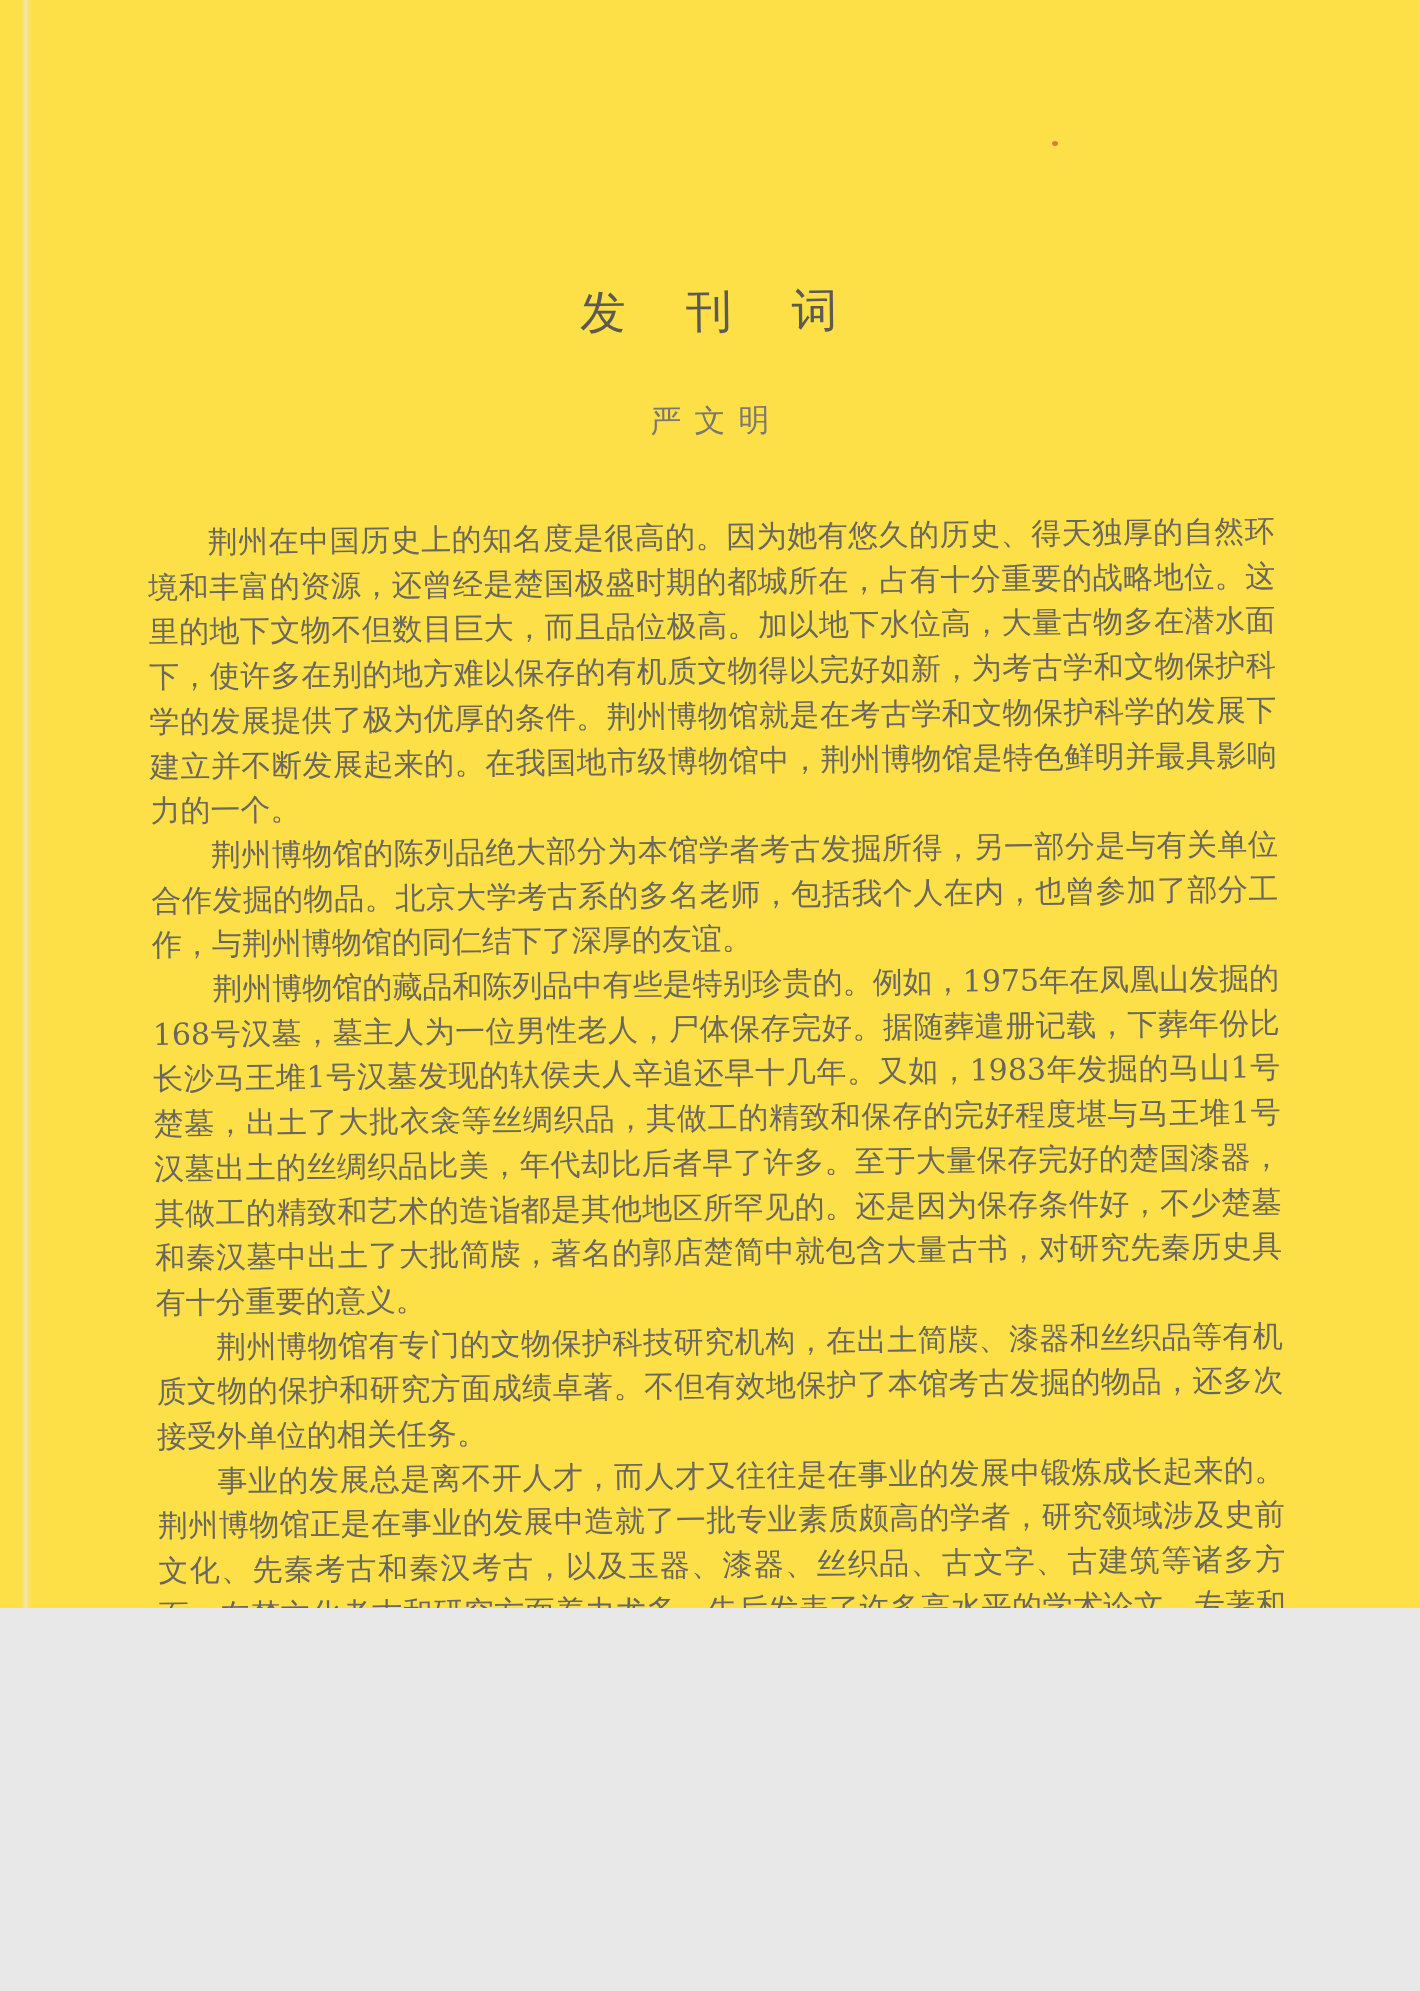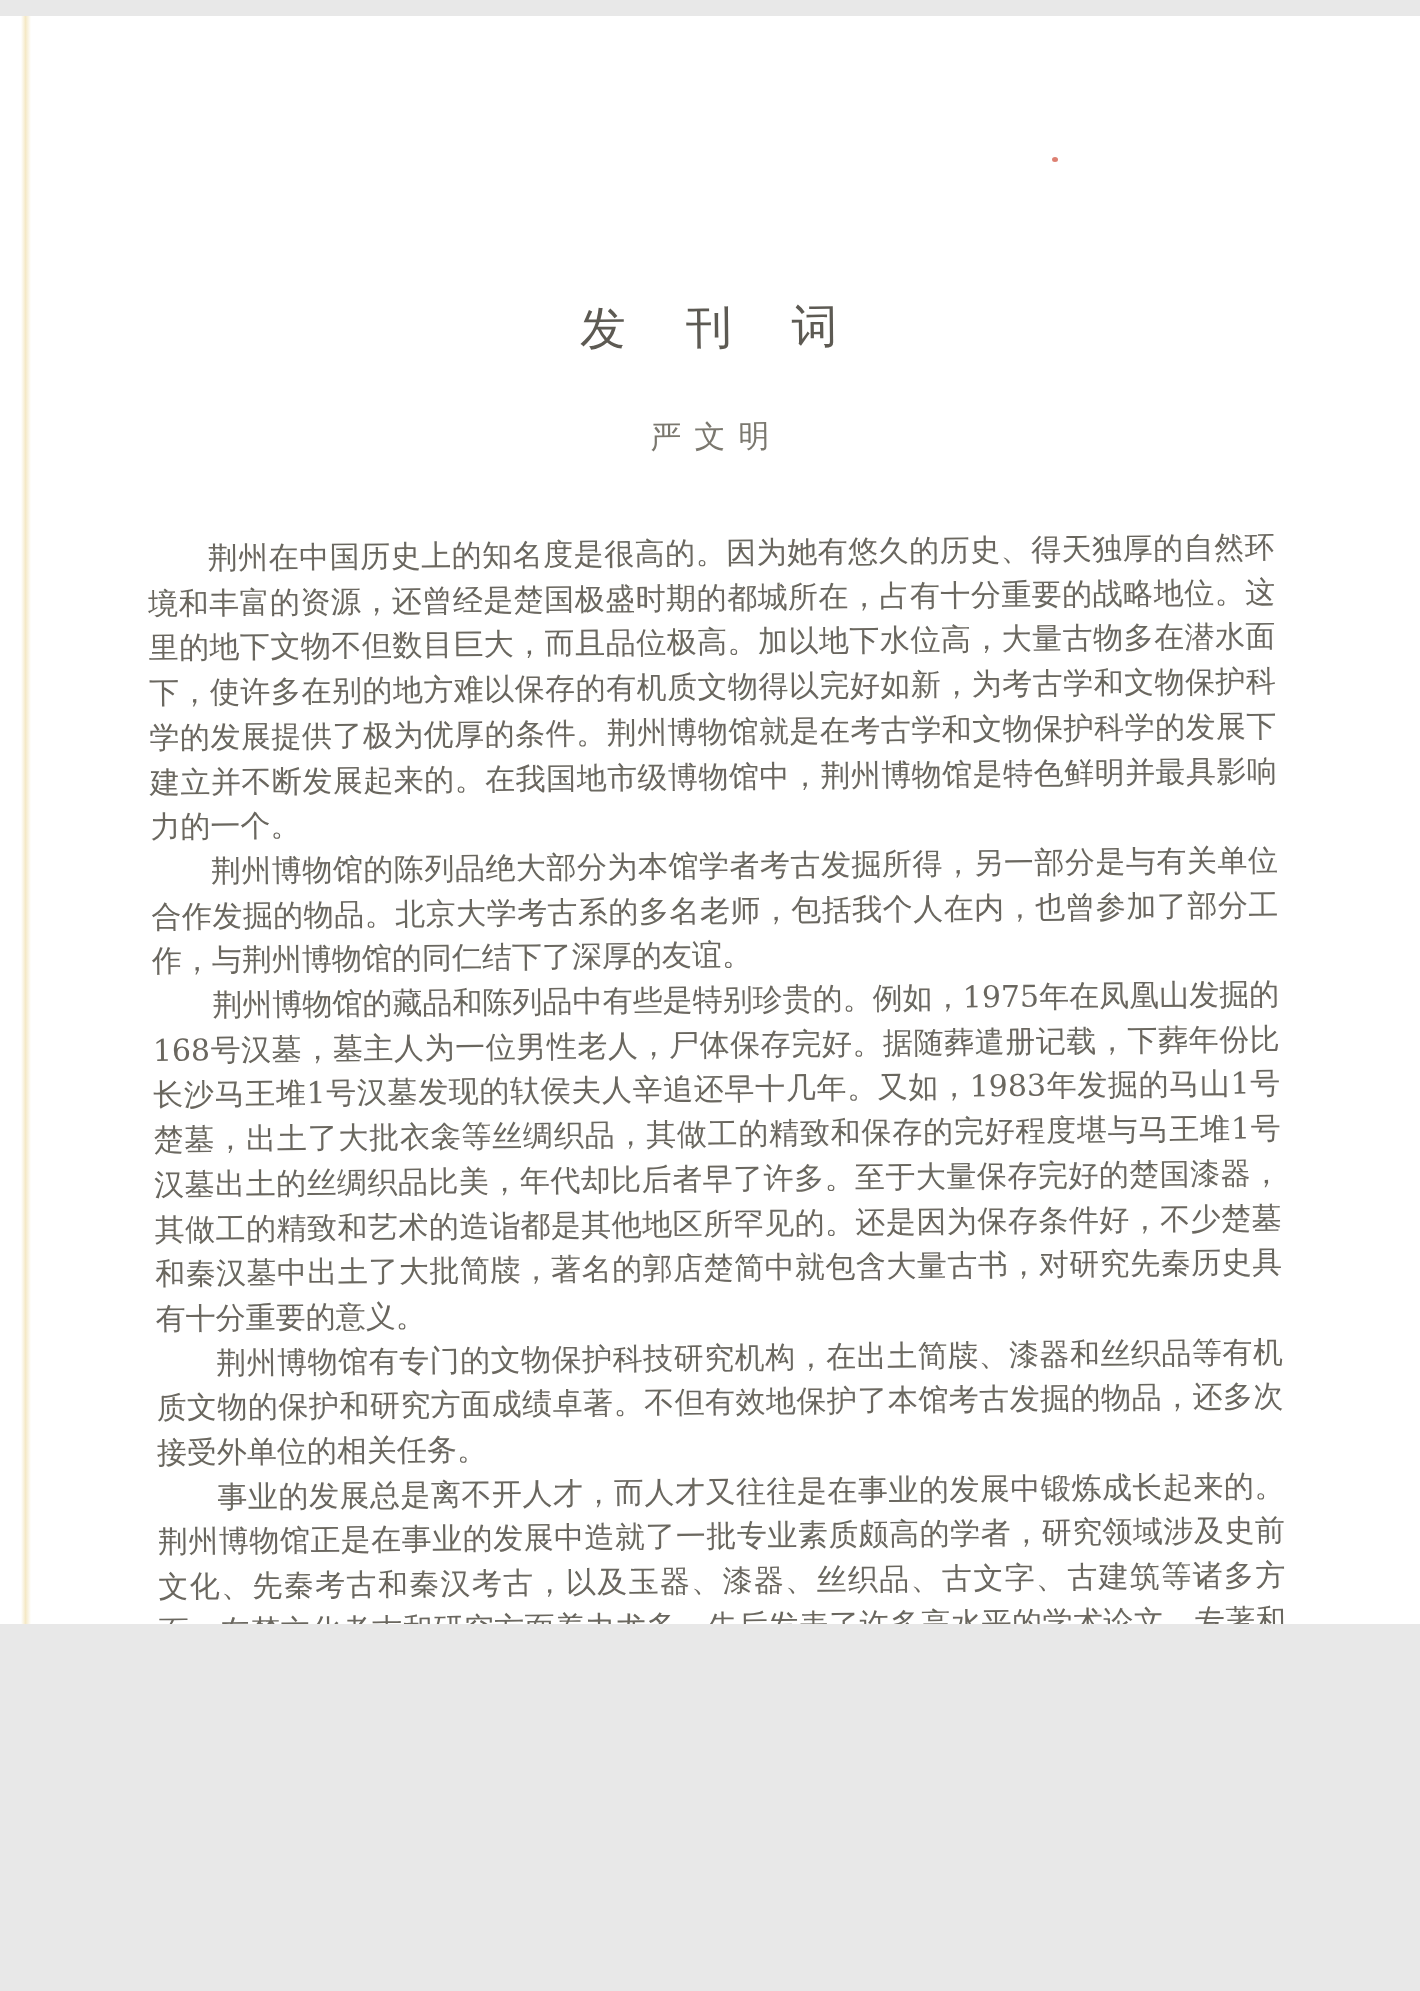--- a/index.html
+++ b/index.html
@@ -5,22 +5,22 @@
   html, body {
     margin: 0;
     padding: 0;
     background: #e8e8e8;
     font-family: "DejaVu Serif", "Liberation Serif", serif;
   }
   .page {
     position: relative;
     width: 1420px;
     height: 1608px;
-    margin: 16px auto;
-    background: #ffffff;
+    margin: 0 auto;
+    background: #fde047;
     overflow: hidden;
   }
   
   .edge-tint {
     position: absolute;
     left: 21px;
     top: 0;
     width: 10px;
     height: 100%;
     background: linear-gradient(to right,

